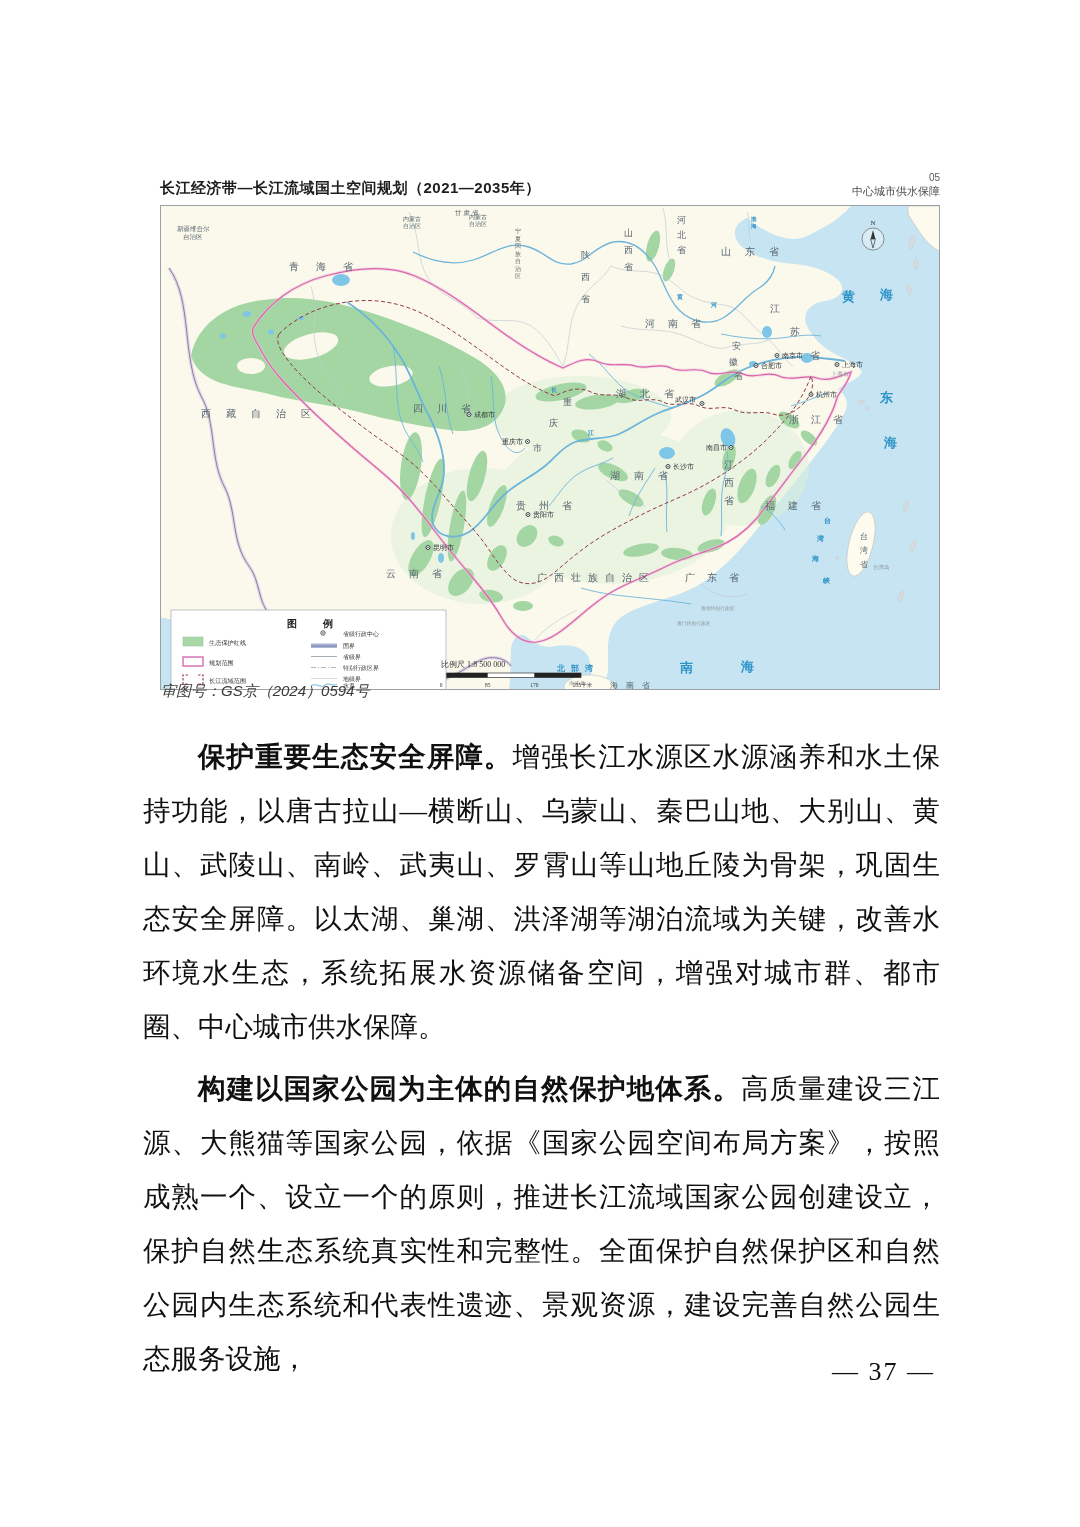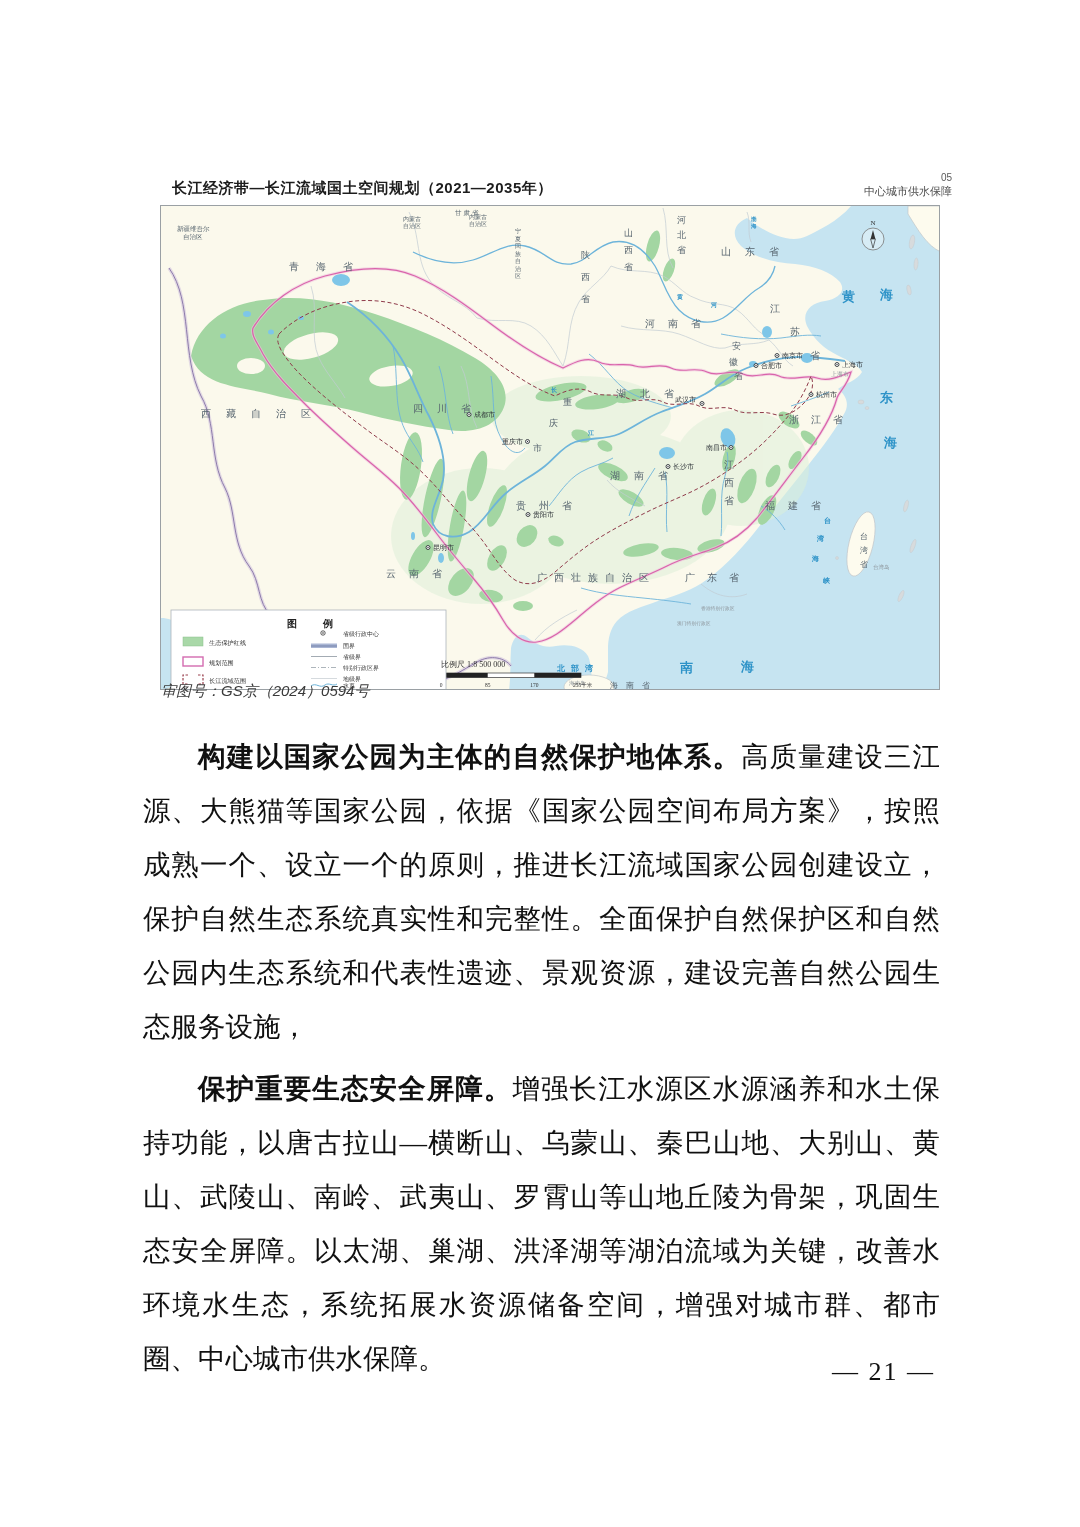--- a/index.html
+++ b/index.html
@@ -1,17 +1,17 @@
 <!DOCTYPE html>
 <html><head>
 <meta charset="utf-8">
 <style>
   html,body{margin:0;padding:0;background:#ffffff;}
   body{width:1080px;height:1527px;position:relative;font-family:"Liberation Serif",serif;color:#111;}
-  .figure-head{position:absolute;left:172px;top:172px;width:780px;display:flex;justify-content:space-between;align-items:flex-end;gap:44px;}
+  .figure-head{position:absolute;left:160px;top:172px;width:780px;display:flex;justify-content:space-between;align-items:flex-end;gap:44px;}
   .figure-title{font-family:"Liberation Sans",sans-serif;font-weight:bold;font-size:15px;color:#1d1d1d;letter-spacing:0.5px;}
   .figure-ref{text-align:right;font-family:"Liberation Sans",sans-serif;color:#4a4a4a;font-size:11px;line-height:1.25;}
   .figure-ref .num{font-size:10px;color:#5a5a5a;}
   .map-wrap{position:absolute;left:160px;top:205px;width:780px;height:485px;border:1px solid #9aa0a4;box-sizing:border-box;background:#fbf9ec;overflow:hidden;}
   .approval{position:absolute;left:161px;top:682px;font-size:15px;color:#3a3a3a;font-family:"Liberation Sans",sans-serif;font-style:italic;}
   .content{position:absolute;left:143px;top:730px;width:797px;font-size:27.5px;line-height:54px;text-align:justify;text-justify:inter-ideograph;color:#101010;}
   .content p{margin:0 0 8px 0;text-indent:55px;}
   .content strong{font-weight:bold;font-family:"Liberation Sans",sans-serif;}
   .pagenum{position:absolute;right:145px;top:1357px;font-size:26px;color:#101010;letter-spacing:2px;}
   svg text.lbl{font-family:"Liberation Serif",serif;}
@@ -304,17 +304,17 @@
         <text class="lbl k" font-size="5.5" text-anchor="middle" x="373.3" y="481">170</text>
         <text class="lbl k" font-size="5.5" x="412" y="481">255千米</text>
         <text class="lbl k" font-size="7" text-anchor="middle" x="712" y="19">N</text>
       </g>
 </svg>
 </div>
 
 <div class="approval">审图号：GS京（2024）0594号</div>
 
 <div class="content">
+  <p><strong>保护重要生态安全屏障。</strong><span>增强长江水源区水源涵养和水土保持功能，以唐古拉山—横断山、乌蒙山、秦巴山地、大别山、黄山、武陵山、南岭、武夷山、罗霄山等山地丘陵为骨架，巩固生态安全屏障。以太湖、巢湖、洪泽湖等湖泊流域为关键，改善水环境水生态，系统拓展水资源储备空间，增强对城市群、都市圈、中心城市供水保障。</span></p>
   <p><strong>构建以国家公园为主体的自然保护地体系。</strong><span>高质量建设三江源、大熊猫等国家公园，依据《国家公园空间布局方案》，按照成熟一个、设立一个的原则，推进长江流域国家公园创建设立，保护自然生态系统真实性和完整性。全面保护自然保护区和自然公园内生态系统和代表性遗迹、景观资源，建设完善自然公园生态服务设施，</span></p>
-  <p><strong>保护重要生态安全屏障。</strong><span>增强长江水源区水源涵养和水土保持功能，以唐古拉山—横断山、乌蒙山、秦巴山地、大别山、黄山、武陵山、南岭、武夷山、罗霄山等山地丘陵为骨架，巩固生态安全屏障。以太湖、巢湖、洪泽湖等湖泊流域为关键，改善水环境水生态，系统拓展水资源储备空间，增强对城市群、都市圈、中心城市供水保障。</span></p>
 </div>
 
-<div class="pagenum">— 21 —</div>
+<div class="pagenum">— 37 —</div>
 
 </body></html>

